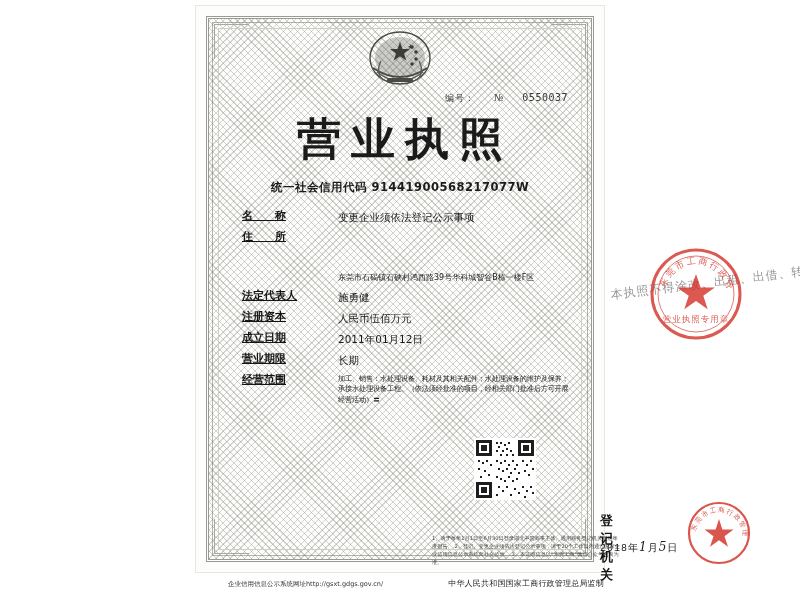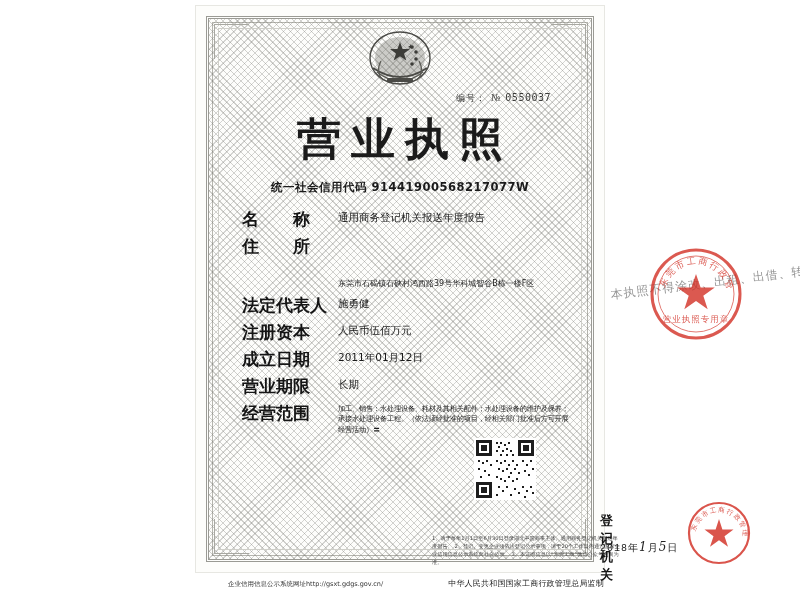--- a/index.html
+++ b/index.html
@@ -87,27 +87,27 @@
     left: 50%;
     transform: translateX(-50%);
     top: 22px;
     width: 74px;
     height: 72px;
   }
 
   
   .serial {
     position: absolute;
-    right: 53px;
+    right: 36px;
     top: 86px;
     font-size: 9px;
     color: #3a3a38;
     display: flex;
     align-items: baseline;
-    gap: 5px;
+    gap: 19px;
     white-space: nowrap;
   }
   .serial .label { letter-spacing: 1px; }
   .serial .no { font-family: "DejaVu Serif", serif; font-size: 10px; }
   .serial .digits {
     font-family: "DejaVu Sans Mono", monospace;
     font-size: 10px;
     letter-spacing: 0.5px;
     text-align: right;
   }
@@ -148,28 +148,29 @@
   }
   .field-row {
     display: flex;
     align-items: flex-start;
     margin-bottom: 4px;
     min-height: 17px;
   }
   .field-label {
     width: 96px;
     flex: 0 0 96px;
-    font-size: 17px;
+    font-size: 11px;
     font-weight: bold;
     color: #151515;
     display: flex;
     justify-content: space-between;
     letter-spacing: 0;
     padding-right: 8px;
     box-sizing: border-box;
+    text-decoration: underline;
   }
   .field-value {
     font-size: 10.5px;
     color: #1a1a1a;
     line-height: 1.35;
     padding-top: 2px;
     flex: 1 1 auto;
   }
   .field-value.small {
     font-size: 8px;
@@ -323,21 +324,21 @@
     </div>
 
     <div class="title">营业执照</div>
 
     <div class="credit-code">统一社会信用代码 91441900568217077W</div>
 
     <div class="fields">
 
       <div class="field-row">
         <div class="field-label">名　　称</div>
-        <div class="field-value">通用商务登记机关报送年度报告</div>
+        <div class="field-value">变更企业须依法登记公示事项</div>
       </div>
 
 
       <div class="field-row">
         <div class="field-label">住　　所</div>
         <div class="field-value small">东莞市石碣镇石硖村鸿西路39号华科城智谷B栋一楼F区</div>
       </div>
 
       <div class="field-row">
         <div class="field-label">法定代表人</div>

